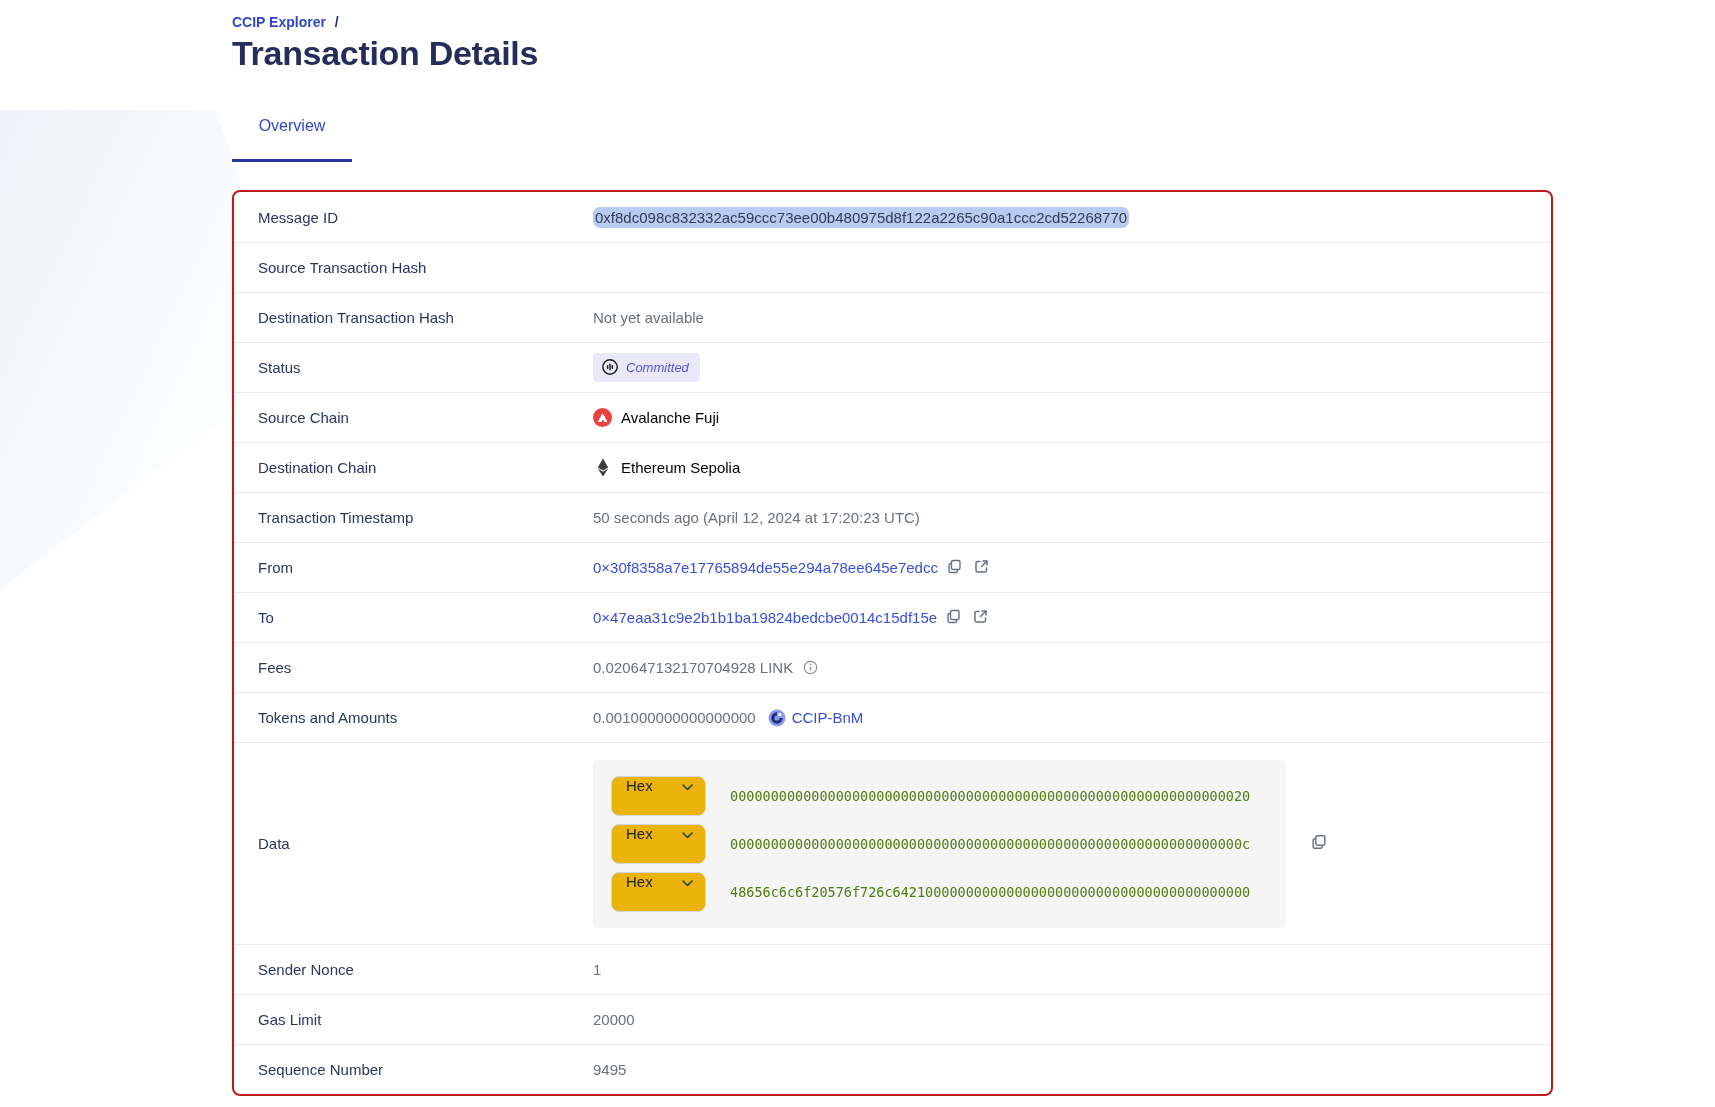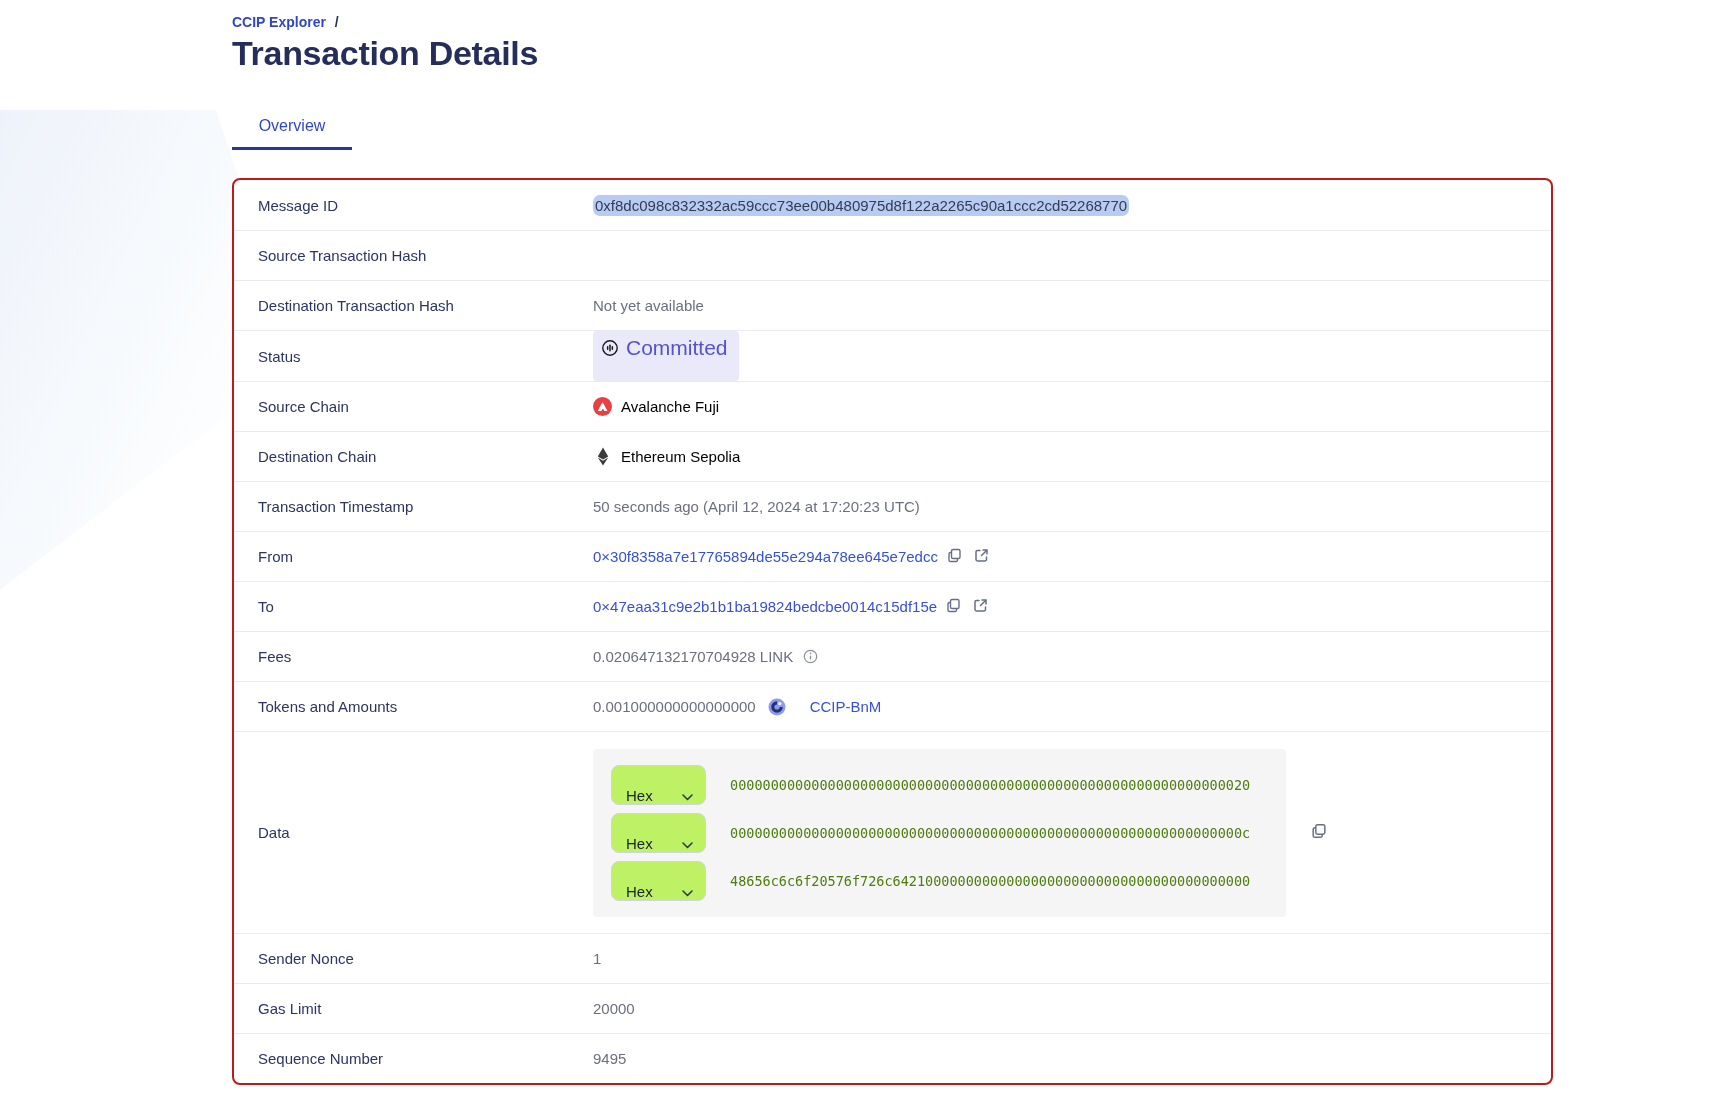--- a/index.html
+++ b/index.html
@@ -26,21 +26,21 @@
   h1.title {
     margin-top: 4px;
     font-size: 34px; font-weight: 700; color: #252e5a;
     letter-spacing: -0.3px;
   }
 
   .tabs { margin-top: 44px; display: flex; }
   .tab {
     width: 120px; text-align: center;
     font-size: 16px; font-weight: 500; color: #3146c6;
-    padding-bottom: 12px; cursor: pointer;
+    padding-bottom: 24px; cursor: pointer;
     border-bottom: 3px solid #2a35a0;
   }
 
   .card {
     margin-top: 28px;
     border: 2px solid #b91c1c;
     border-radius: 8px;
     background: #fff;
     width: 1321px;
   }
@@ -69,40 +69,40 @@
 
   .icon-btn {
     background: none; border: none; cursor: pointer;
     display: inline-flex; align-items: center; padding: 0;
   }
   .icon-btn + .icon-btn { margin-left: 2px; }
 
   .badge {
     display: inline-flex; align-items: center; gap: 7px;
     background: #e9e9fa; border-radius: 4px;
-    padding: 5px 11px 21px 8px;
-    font-size: 21px; font-weight: 500; color: #5552cf;
+    padding: 5px 11px 6px 8px;
+    font-size: 13px; font-weight: 500; color: #5552cf; font-style: italic;
   }
 
   .chain { display: inline-flex; align-items: center; gap: 9px; color: #000000; }
 
   .token-amount { color: #6b7080; }
-  .token-link { display: inline-flex; align-items: center; gap: 24px; margin-left: 4px; }
+  .token-link { display: inline-flex; align-items: center; gap: 6px; margin-left: 4px; }
 
   .data-row { min-height: 202px; }
   .data-panel {
     background: #f5f5f6; border-radius: 4px;
     width: 693px; padding: 16px 18px;
   }
   .data-line { display: flex; align-items: center; }
   .data-line + .data-line { margin-top: 8px; }
   .select {
     width: 95px; height: 40px;
-    background: #bef264; border: 1px solid #cfd4de; border-radius: 8px;
-    display: inline-flex; align-items: flex-end; justify-content: space-between;
+    background: #eab308; border: 1px solid #cfd4de; border-radius: 8px;
+    display: inline-flex; align-items: flex-start; justify-content: space-between;
     padding: 0 12px 0 14px;
     font-size: 15px; color: #1b2236; cursor: pointer;
     flex: 0 0 95px;
   }
   .hex-text {
     margin-left: 24px;
     font-family: "DejaVu Sans Mono", monospace;
     font-size: 13.5px; color: #4d7c0f;
     white-space: nowrap;
   }

